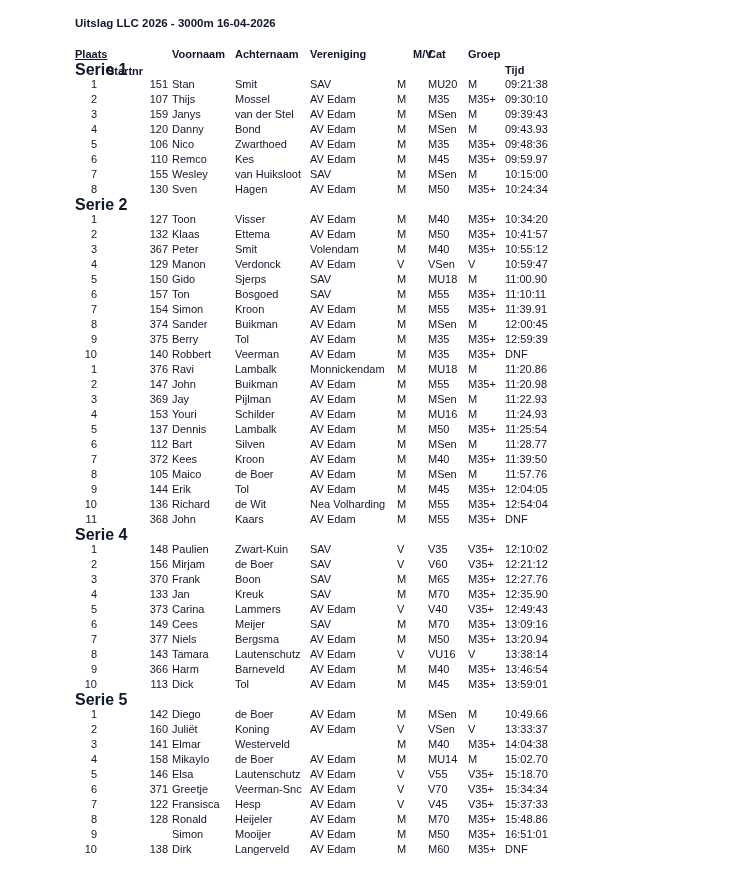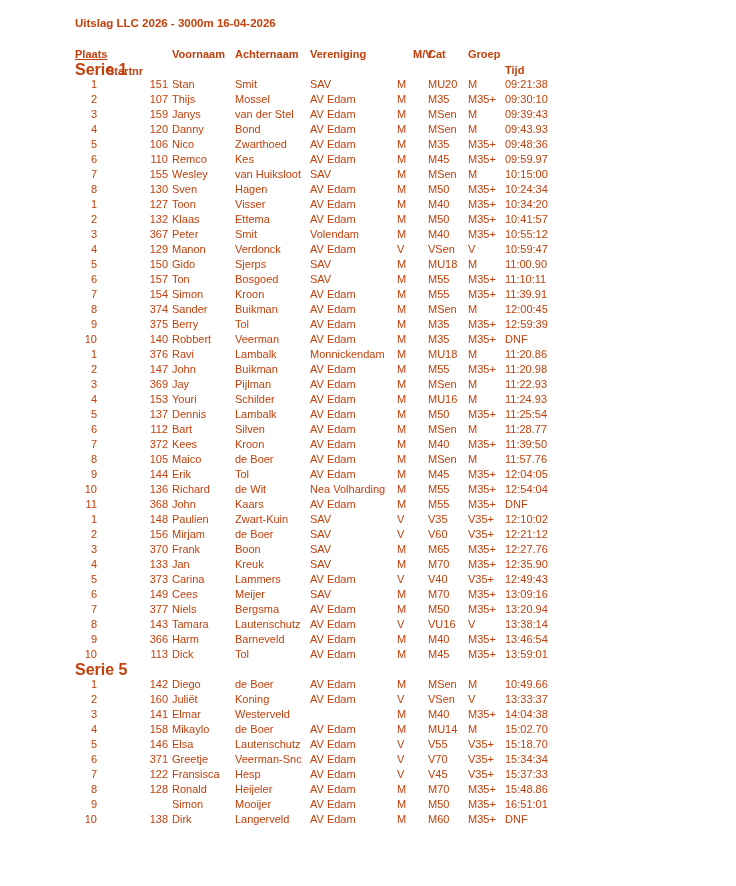--- a/index.html
+++ b/index.html
@@ -1,19 +1,19 @@
 <!DOCTYPE html>
 <html><head>
 <meta charset="utf-8">
 <style>
   html,body{margin:0;padding:0;background:#ffffff;}
   .page{
     position:relative;
     width:736px;height:886px;
-    background:#ffffff;color:#c2410c;
+    background:#ffffff;color:#0f172a;
     font-family:"Liberation Sans", sans-serif;
     overflow:hidden;
   }
   .title{
     position:absolute;left:75px;top:17px;
     font-size:11.5px;font-weight:bold;white-space:nowrap;
   }
   .table{position:absolute;left:75px;top:47px;width:560px;}
   .hrow{position:relative;height:15px;font-size:11px;line-height:15px;font-weight:bold;}
   .hcell{position:absolute;top:0;white-space:nowrap;}
@@ -130,20 +130,21 @@
           <span class="cell c0">8</span>
           <span class="cell c1">130</span>
           <span class="cell c2">Sven</span>
           <span class="cell c3">Hagen</span>
           <span class="cell c4">AV Edam</span>
           <span class="cell c5">M</span>
           <span class="cell c6">M50</span>
           <span class="cell c7">M35+</span>
           <span class="cell c8">10:24:34</span>
         </div>
+        <div class="serie-label">Serie 2</div>
         <div class="row">
           <span class="cell c0">1</span>
           <span class="cell c1">127</span>
           <span class="cell c2">Toon</span>
           <span class="cell c3">Visser</span>
           <span class="cell c4">AV Edam</span>
           <span class="cell c5">M</span>
           <span class="cell c6">M40</span>
           <span class="cell c7">M35+</span>
           <span class="cell c8">10:34:20</span>
@@ -361,20 +362,21 @@
           <span class="cell c0">11</span>
           <span class="cell c1">368</span>
           <span class="cell c2">John</span>
           <span class="cell c3">Kaars</span>
           <span class="cell c4">AV Edam</span>
           <span class="cell c5">M</span>
           <span class="cell c6">M55</span>
           <span class="cell c7">M35+</span>
           <span class="cell c8">DNF</span>
         </div>
+        <div class="serie-label">Serie 4</div>
         <div class="row">
           <span class="cell c0">1</span>
           <span class="cell c1">148</span>
           <span class="cell c2">Paulien</span>
           <span class="cell c3">Zwart-Kuin</span>
           <span class="cell c4">SAV</span>
           <span class="cell c5">V</span>
           <span class="cell c6">V35</span>
           <span class="cell c7">V35+</span>
           <span class="cell c8">12:10:02</span>

